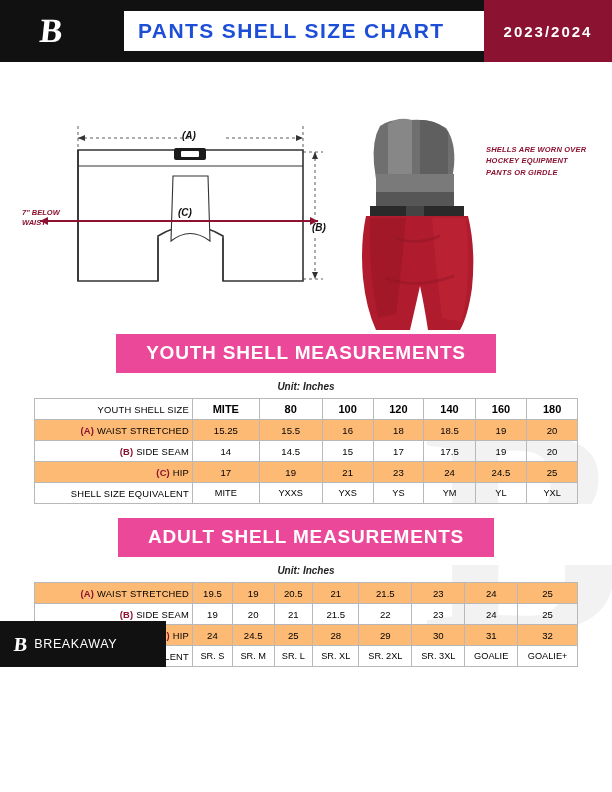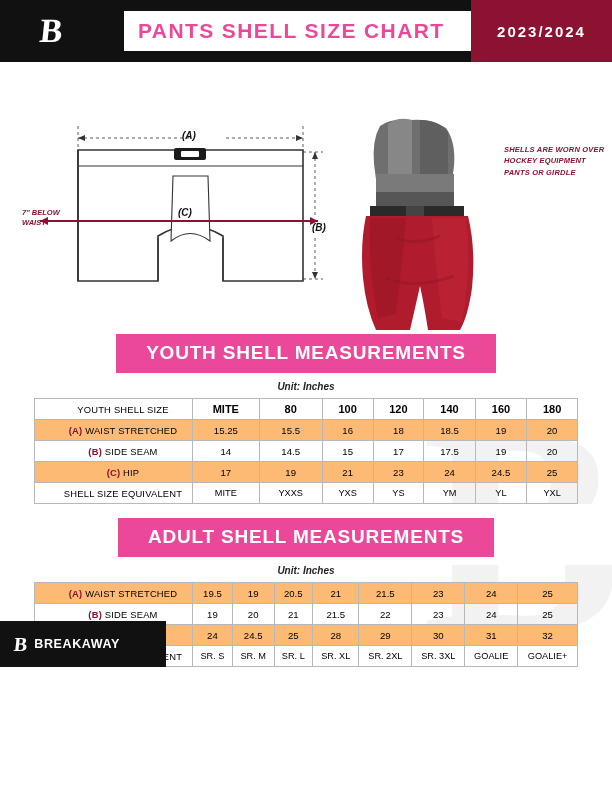--- a/index.html
+++ b/index.html
@@ -48,31 +48,31 @@
     transform: skewX(-6deg);
   }
   .header-title {
     flex: 1;
     background: #111111;
     display: flex; align-items: center;
     padding-left: 24px;
   }
   .header-title-inner {
     background: #ffffff;
-    color: #ec4899;
+    color: #1d4ed8;
     font-size: 21px;
     font-weight: bold;
     letter-spacing: 1.4px;
     padding: 8px 18px 8px 14px;
     width: 100%;
     height: 40px;
     display: flex; align-items: center;
   }
   .header-year {
-    width: 141px;
+    width: 128px;
     background: #8b1230;
     color: #ffffff;
     display: flex; align-items: center; justify-content: center;
     font-size: 15px;
     font-weight: bold;
     letter-spacing: 2px;
   }
 
   
   .diagram {
@@ -92,21 +92,21 @@
   .label-c {
     position: absolute; left: 178px; top: 145px;
     font-size: 10px; font-weight: bold; font-style: italic; color: #111;
   }
   .label-waist {
     position: absolute; left: 22px; top: 146px;
     font-size: 7.5px; font-weight: bold; font-style: italic; color: #8b1230;
     line-height: 1.3;
   }
   .shell-note {
-    position: absolute; left: 504px; top: 82px;
+    position: absolute; left: 486px; top: 82px;
     width: 104px;
     font-size: 7.5px; font-weight: bold; font-style: italic;
     color: #8b1230; line-height: 1.5;
     letter-spacing: .2px;
   }
   .photo { position: absolute; left: 336px; top: 56px; }
 
   
   .banner {
     background: #8b1230;
@@ -148,21 +148,21 @@
   }
   .tbl-wrap { padding: 0 34px; }
   table td, table th {
     border: 1px solid #b8b8b8;
     padding: 4px 3px;
     text-align: center;
     font-weight: normal;
     height: 21px;
   }
   table td.rowlabel {
-    text-align: center;
+    text-align: right;
     padding-left: 22px;
     font-size: 9.4px;
     letter-spacing: .2px;
     width: 158px;
   }
   table .hdr td {
     font-weight: bold;
     font-size: 11px;
   }
   table .hdr td.rowlabel { font-size: 9.4px; font-weight: normal; }
@@ -188,21 +188,21 @@
   .footer-logo .fb {
     color: #ffffff;
     font-family: "Liberation Serif", serif;
     font-weight: bold;
     font-size: 20px;
     transform: skewX(-6deg);
   }
   .footer-logo .fname {
     color: #ffffff;
     font-size: 12.5px;
-    font-weight: bold;
+    font-weight: normal;
     letter-spacing: .6px;
   }
   .footer-text {
     flex: 1;
     background: #8b1230;
     color: #ffffff;
     font-size: 8.9px;
     line-height: 1.5;
     padding: 6px 8px 6px 10px;
     display: flex; align-items: center;

